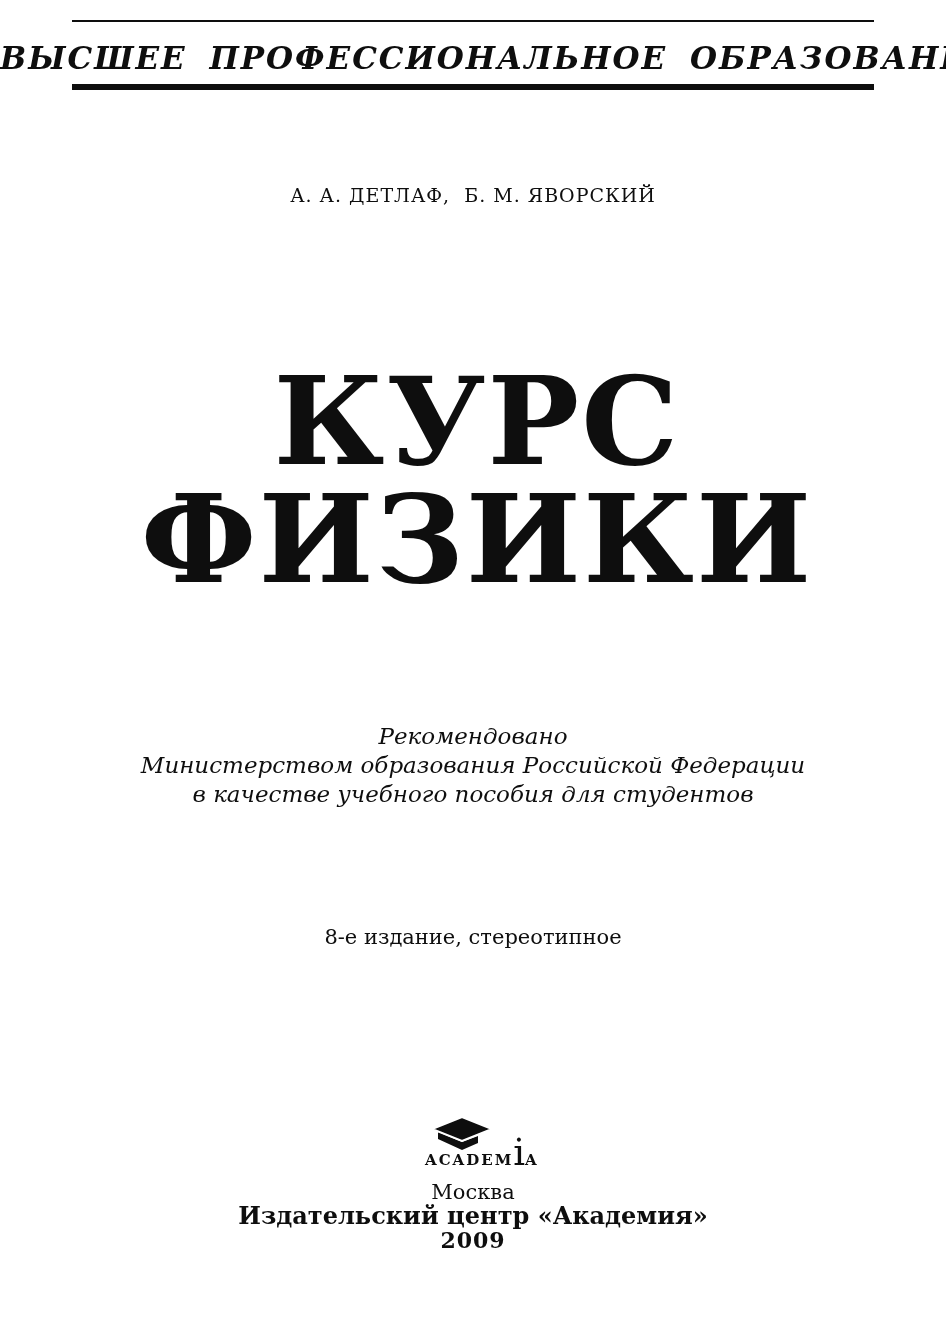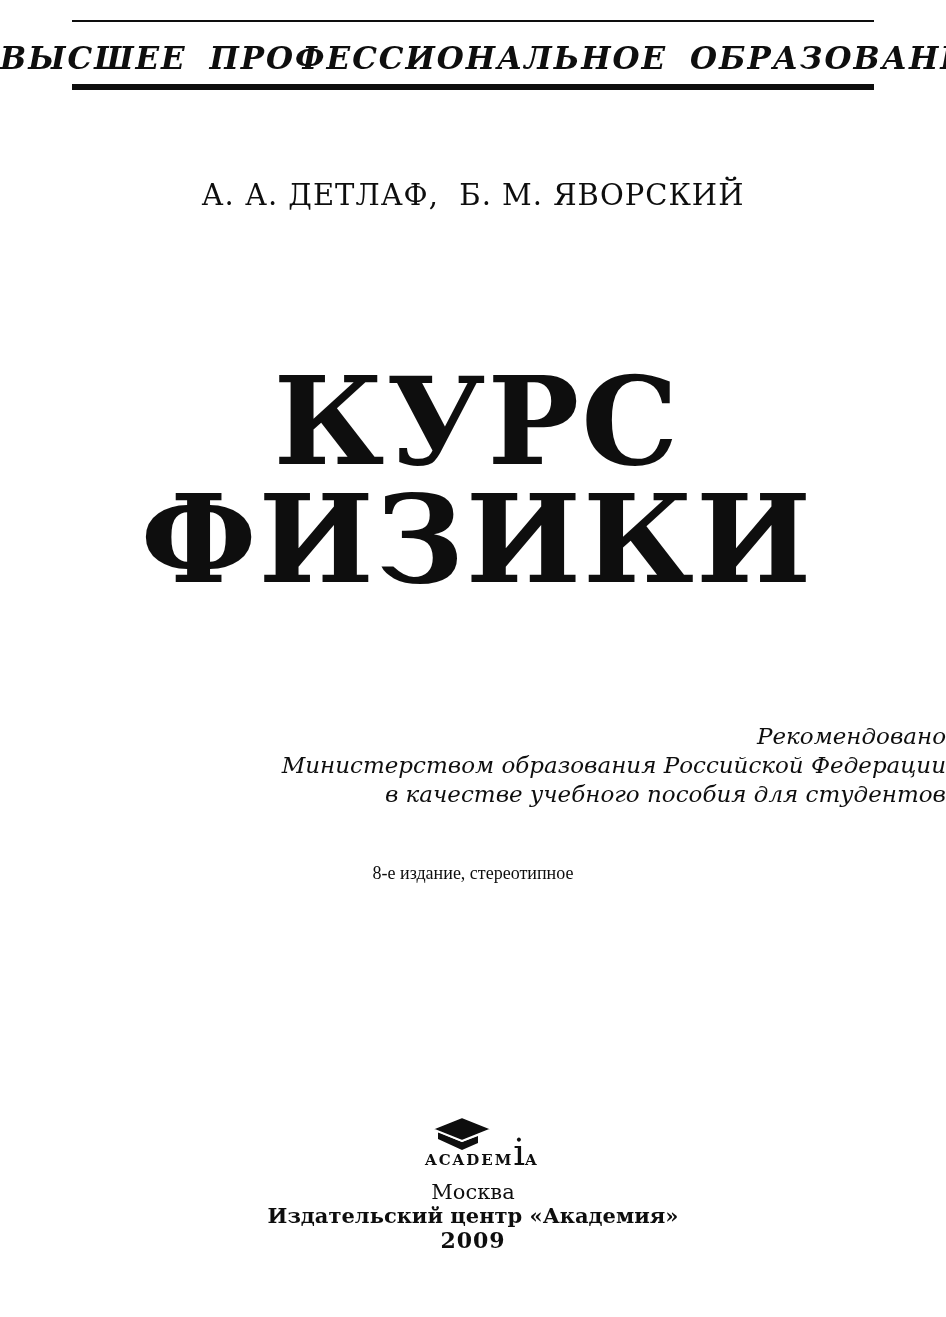--- a/index.html
+++ b/index.html
@@ -42,48 +42,46 @@
     font-size: 31px;
     line-height: 40px;
     font-style: italic;
     font-weight: bold;
     letter-spacing: 2px;
     word-spacing: 10px;
     white-space: nowrap;
   }
   .authors {
     top: 175px;
-    font-size: 29px;
+    font-size: 19px;
     line-height: 40px;
     letter-spacing: 1px;
     white-space: pre;
   }
   .book-title {
     top: 358px;
     margin: 4px;
     font-size: 122px;
     line-height: 118px;
     font-weight: bold;
     letter-spacing: 2px;
   }
   .book-title .title-line {
     display: block;
   }
   .recommendation {
     top: 722px;
     font-size: 23px;
     line-height: 29px;
     font-style: italic;
-    text-align: right;
   }
   .edition {
-    top: 860px;
-    font-size: 18px;
+    top: 924px;
+    font-size: 21px;
     line-height: 26px;
-    font-family: Liberation Serif, serif;
   }
   .logo {
     position: absolute;
     top: 1116px;
     left: 50%;
     width: 96px;
     margin-left: -48px;
     text-align: center;
   }
   .logo svg {
@@ -107,21 +105,21 @@
     vertical-align: baseline;
   }
   .imprint-city {
     top: 1180px;
     font-size: 21px;
     line-height: 24px;
     font-weight: normal;
   }
   .imprint-name {
     top: 1204px;
-    font-size: 21px;
+    font-size: 24px;
     line-height: 24px;
     font-weight: bold;
   }
   .imprint-year {
     top: 1228px;
     font-size: 22px;
     line-height: 24px;
     font-weight: bold;
     letter-spacing: 1px;
   }

